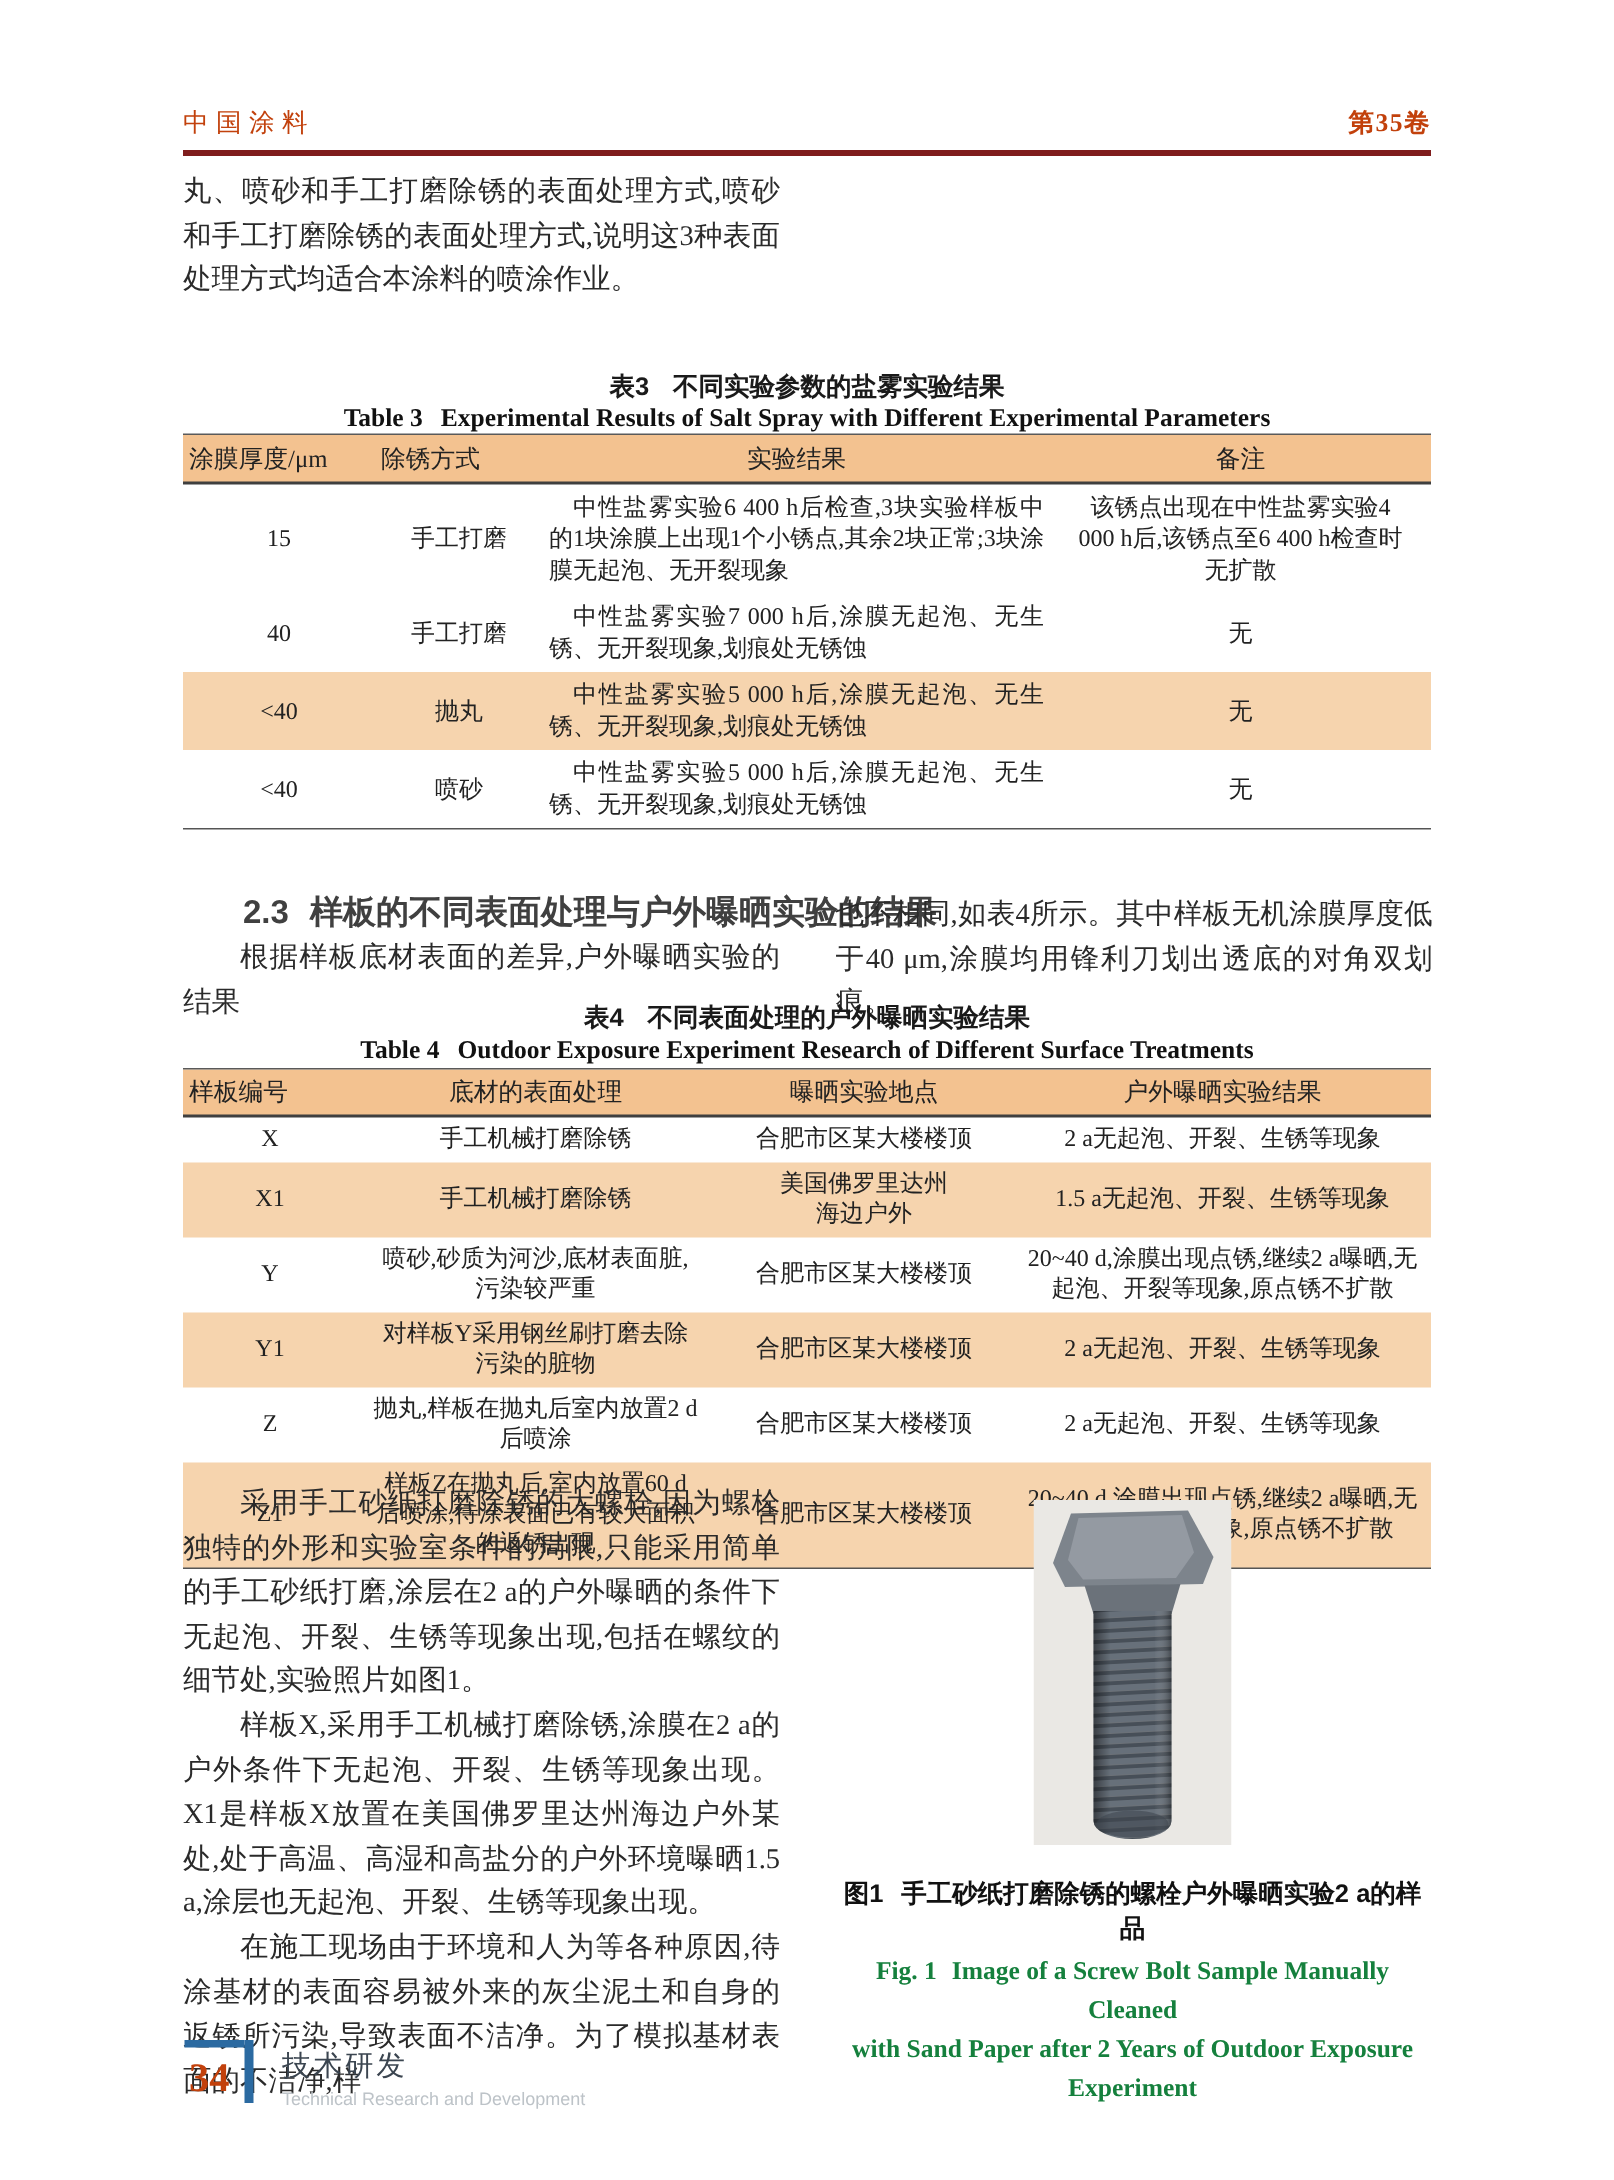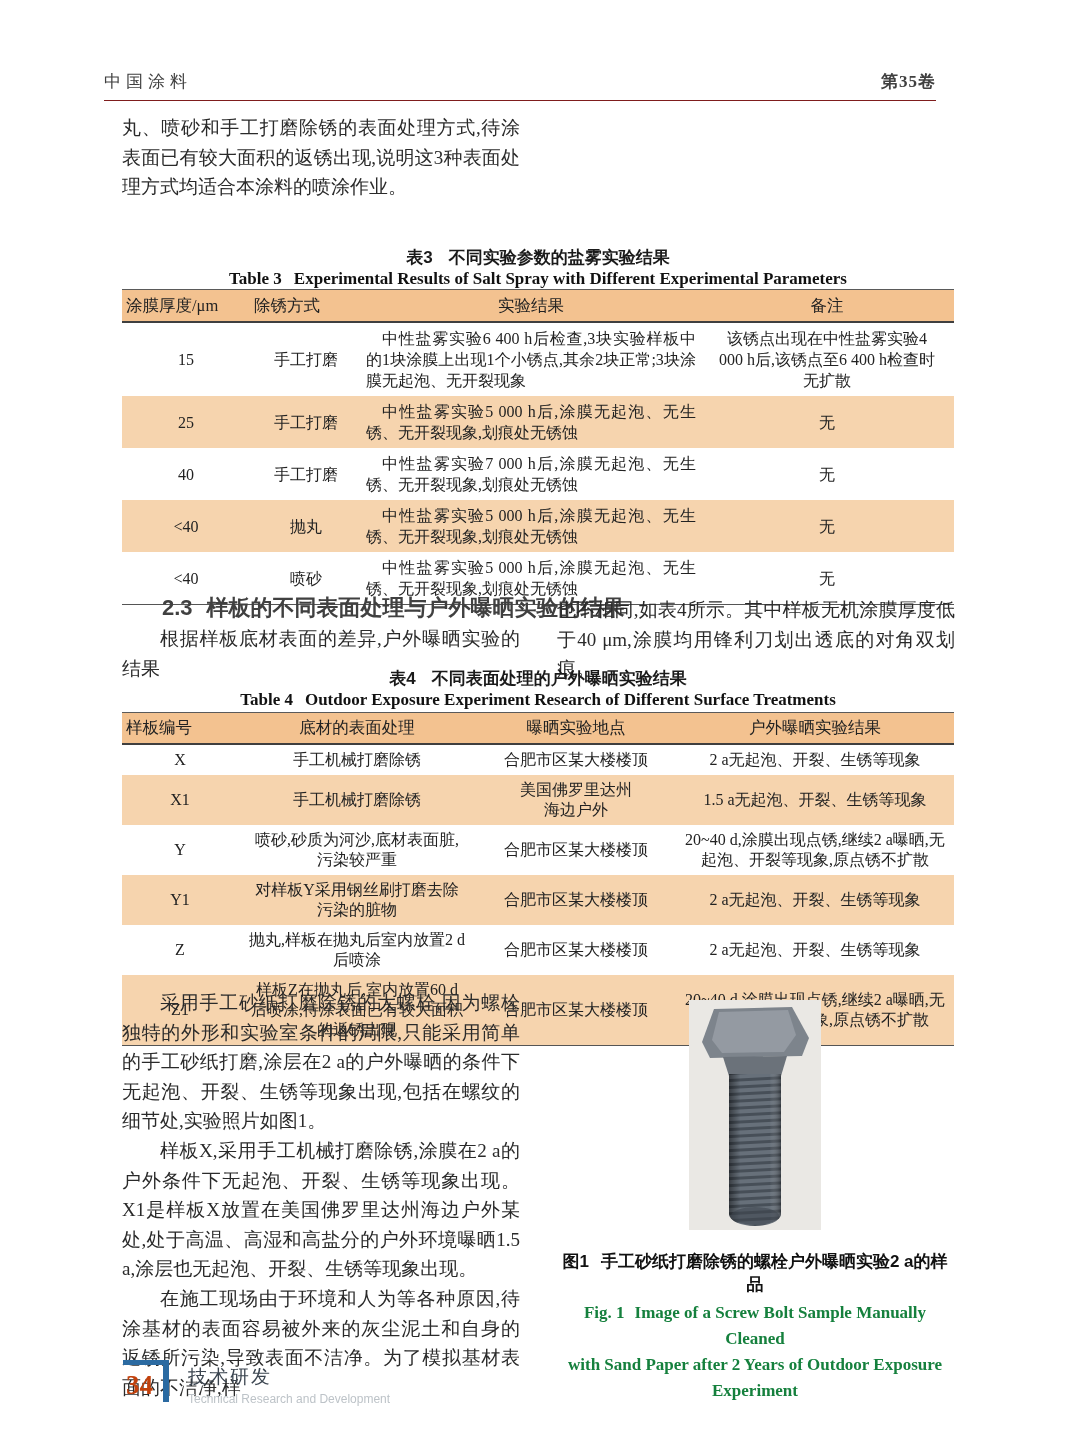--- a/index.html
+++ b/index.html
@@ -5,24 +5,24 @@
   * { margin:0; padding:0; box-sizing:border-box; }
   html,body { background:#ffffff; }
   body {
     width:1076px; height:1453px; position:relative; overflow:hidden;
     font-family:"Liberation Serif", serif; color:#2a2a2a;
   }
   .abs { position:absolute; }
 
   
   .page-header {
-    left:104px; top:70px; width:832px;
+    left:122px; top:70px; width:832px;
     display:flex; justify-content:space-between; align-items:flex-end;
-    border-bottom:1px solid #7f1d1d; padding-bottom:7px;
-    color:#404040; font-size:17px;
+    border-bottom:4px solid #7f1d1d; padding-bottom:7px;
+    color:#c2410c; font-size:17px;
   }
   .journal-name { letter-spacing:5px; }
   .volume-no { letter-spacing:1px;font-weight:bold; }
 
   
   .two-col { left:122px; width:832px; display:flex; gap:37px; }
   .col { width:398px; font-size:19px; line-height:29.6px; text-align:justify; }
   .indent { text-indent:2em; }
 
   
@@ -87,21 +87,21 @@
 </style>
 </head>
 <body>
 
 <div class="abs page-header">
   <span class="journal-name">中国涂料</span>
   <span class="volume-no">第35卷</span>
 </div>
 
 <div class="abs two-col" style="top:113px;">
-  <p class="col">丸、喷砂和手工打磨除锈的表面处理方式,待涂表面已有较大面积的返锈出现,说明这3种表面处理方式均适合本涂料的喷涂作业。</p>
+  <p class="col">丸、喷砂和手工打磨除锈的表面处理方式,喷砂和手工打磨除锈的表面处理方式,说明这3种表面处理方式均适合本涂料的喷涂作业。</p>
 </div>
 
 <div class="abs tcap tcap-zh" style="top:246px;">
   <span>表3</span><span class="cap-title">不同实验参数的盐雾实验结果</span>
 </div>
 <div class="abs tcap tcap-en" style="top:269px;">
   <span>Table 3</span><span class="cap-title">Experimental Results of Salt Spray with Different Experimental Parameters</span>
 </div>
 
 <table class="datatable" style="top:289px;">
@@ -118,26 +118,20 @@
       <th>实验结果</th>
       <th>备注</th>
     </tr>
   </thead>
   <tbody>
     <tr>
       <td class="c">15</td>
       <td class="c">手工打磨</td>
       <td class="result">中性盐雾实验6 400 h后检查,3块实验样板中的1块涂膜上出现1个小锈点,其余2块正常;3块涂膜无起泡、无开裂现象</td>
       <td class="c" style="padding-left:14px;padding-right:14px;">该锈点出现在中性盐雾实验4 000 h后,该锈点至6 400 h检查时无扩散</td>
-    </tr>
-    <tr class="stripe">
-      <td class="c">25</td>
-      <td class="c">手工打磨</td>
-      <td class="result">中性盐雾实验5 000 h后,涂膜无起泡、无生锈、无开裂现象,划痕处无锈蚀</td>
-      <td class="c">无</td>
     </tr>
     <tr>
       <td class="c">40</td>
       <td class="c">手工打磨</td>
       <td class="result">中性盐雾实验7 000 h后,涂膜无起泡、无生锈、无开裂现象,划痕处无锈蚀</td>
       <td class="c">无</td>
     </tr>
     <tr class="stripe">
       <td class="c">&lt;40</td>
       <td class="c">抛丸</td>

